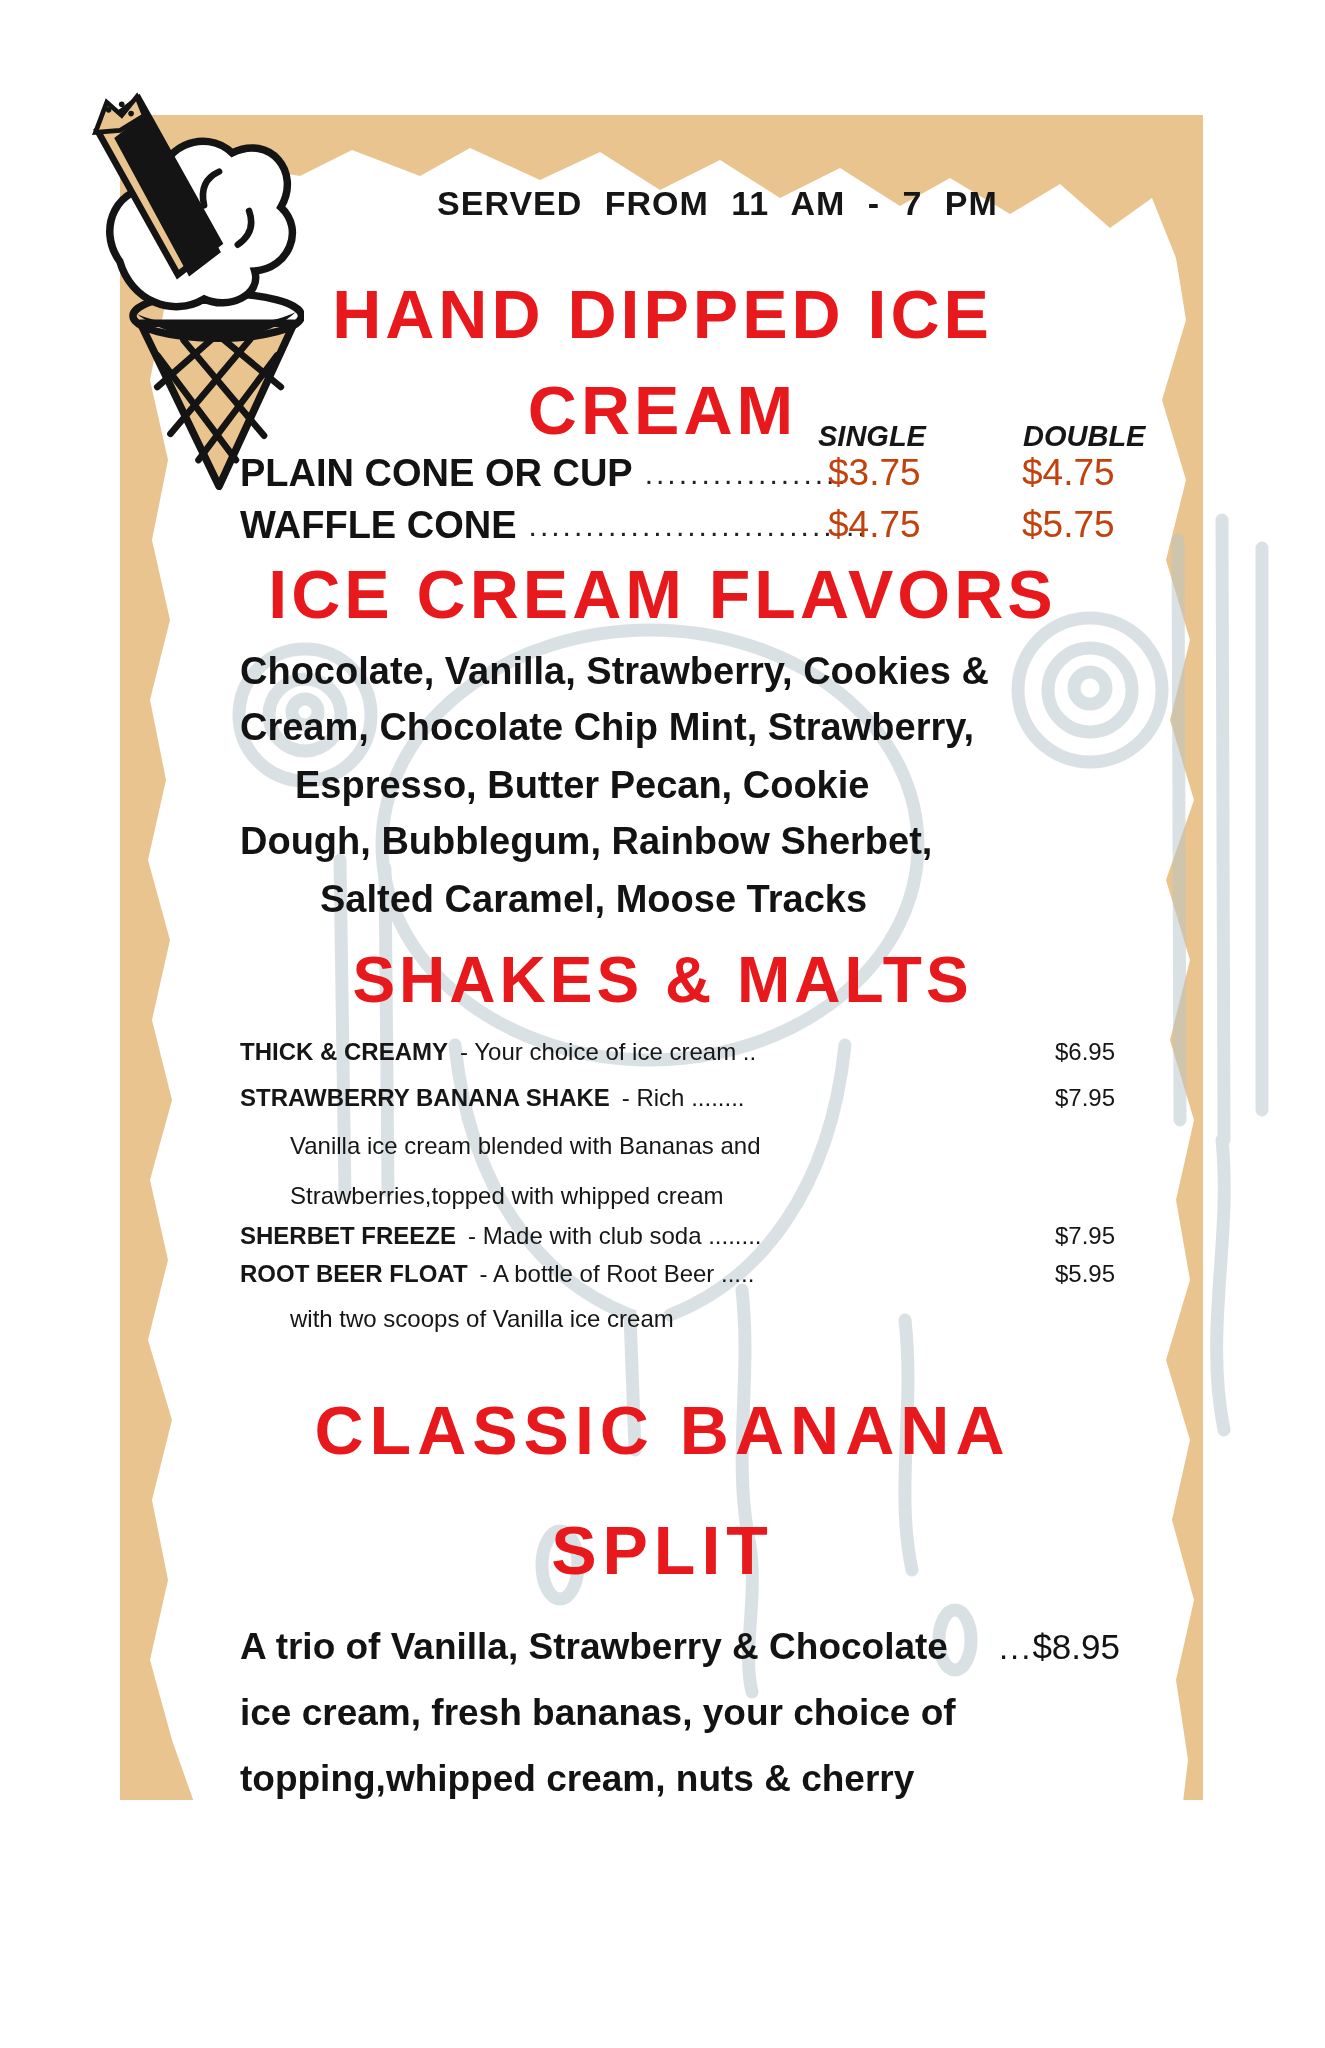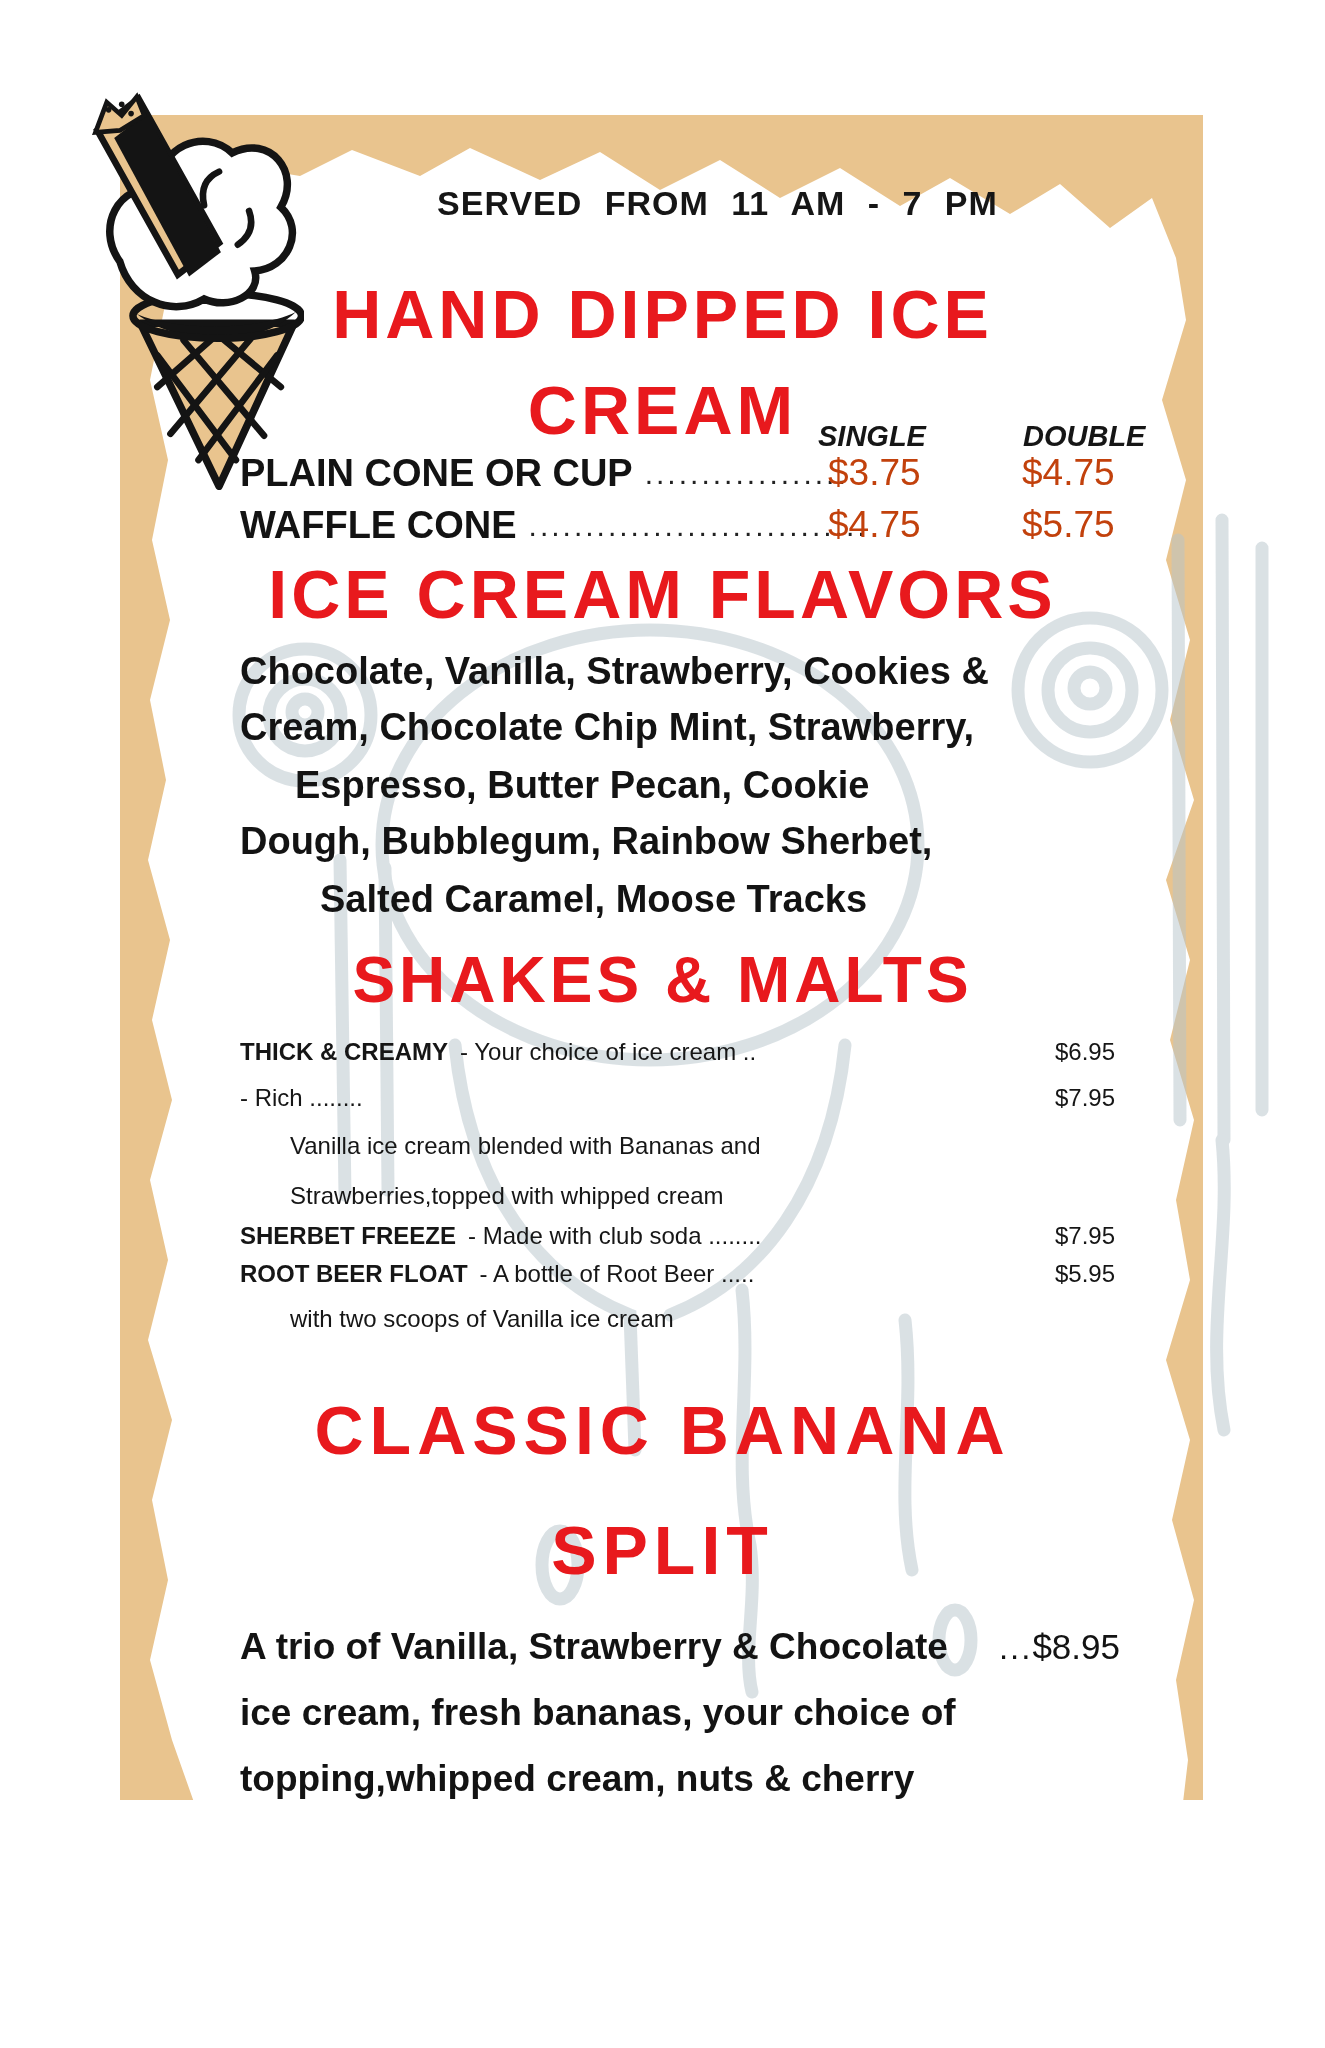--- a/index.html
+++ b/index.html
@@ -151,20 +151,21 @@
   <div class="abs flav-line fl-4">Salted Caramel, Moose Tracks</div>
 
   <div class="abs red-title t-shakes">SHAKES &amp; MALTS</div>
 
   <div class="abs sh-row sh-0">
     <span class="name">THICK &amp; CREAMY</span>
     <span class="rest">- Your choice of ice cream ..</span>
     <span class="price">$6.95</span>
   </div>
   <div class="abs sh-row sh-1">
+    <span class="name">STRAWBERRY BANANA SHAKE</span>
     <span class="rest">- Rich ........</span>
     <span class="price">$7.95</span>
   </div>
   <div class="abs sh-row sh-2 cont">
     <span class="rest">Vanilla ice cream blended with Bananas and</span>
   </div>
   <div class="abs sh-row sh-3 cont">
     <span class="rest">Strawberries,topped with whipped cream</span>
   </div>
   <div class="abs sh-row sh-4">

